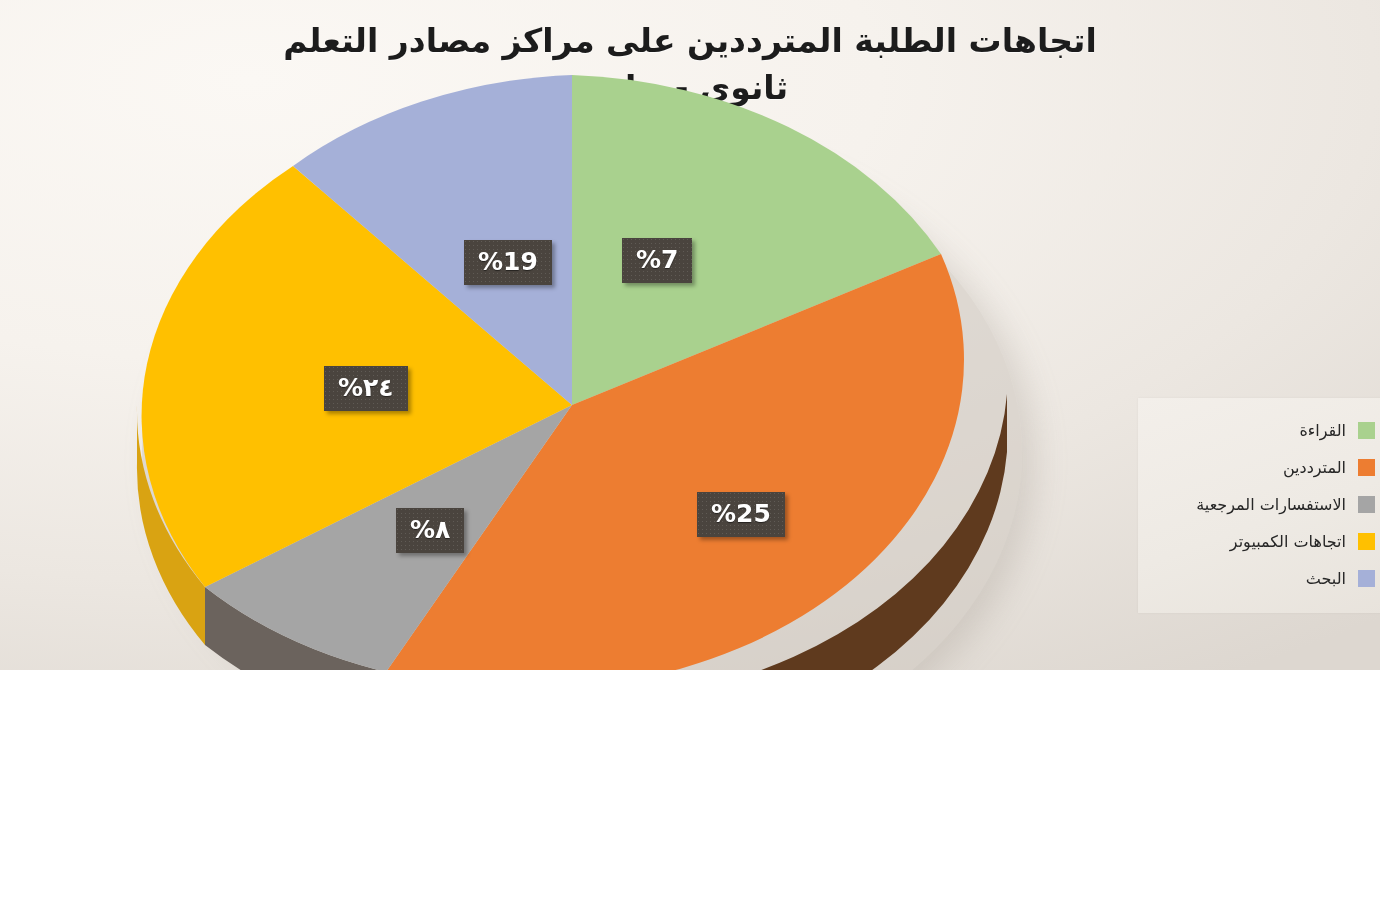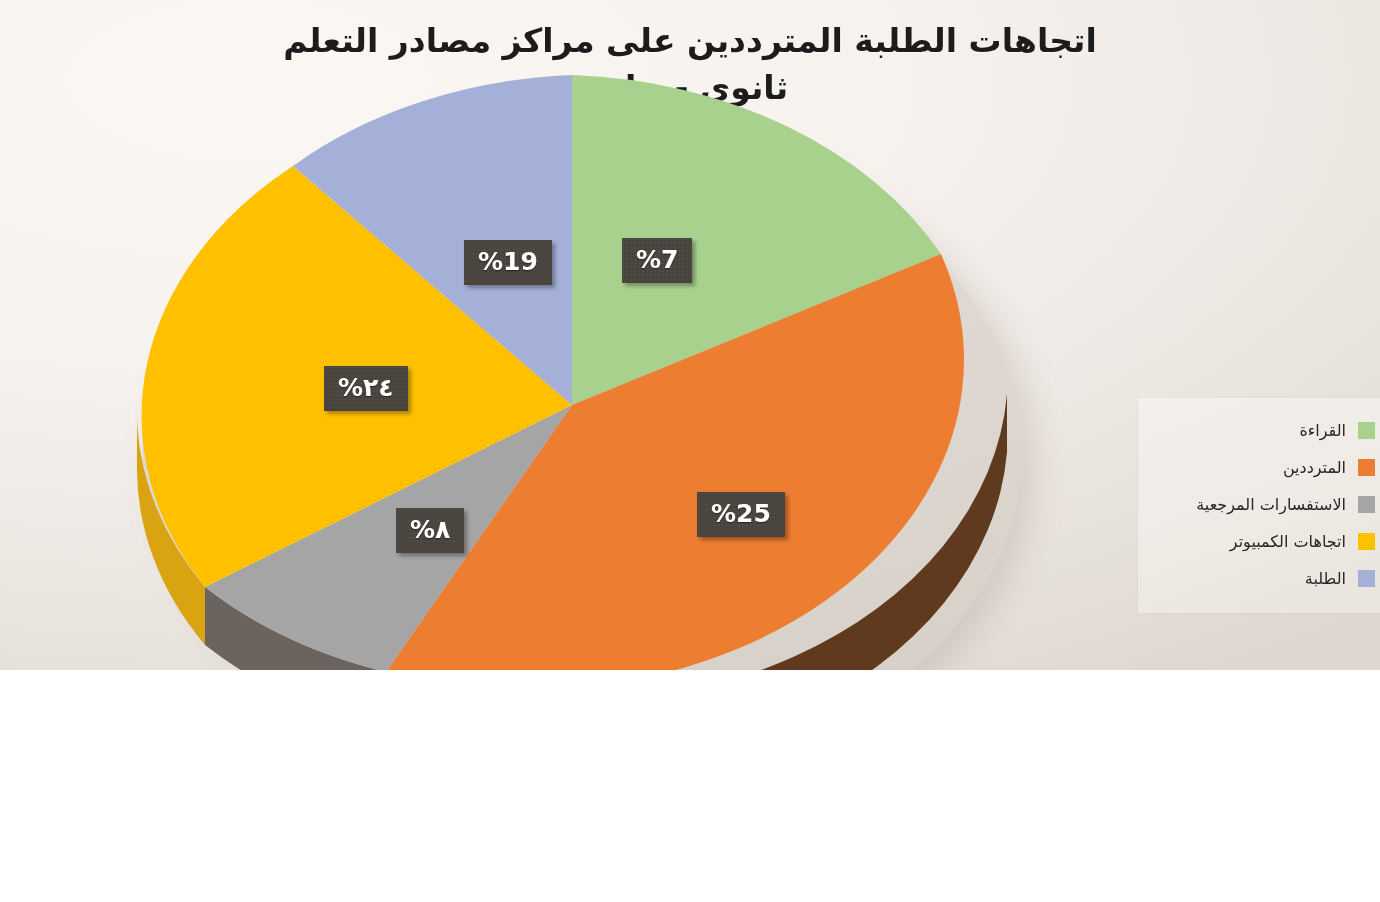--- a/index.html
+++ b/index.html
@@ -179,18 +179,18 @@
       <span class="legend-label">الاستفسارات المرجعية</span>
     </div>
 
     <div class="legend-item">
       <span class="legend-swatch" style="background:#ffc000;"></span>
       <span class="legend-label">اتجاهات الكمبيوتر</span>
     </div>
 
     <div class="legend-item">
       <span class="legend-swatch" style="background:#a5b0d8;"></span>
-      <span class="legend-label">الطلبة</span>
+      <span class="legend-label">البحث</span>
     </div>
 
   </div>
 
 </div>
 
 </body></html>

